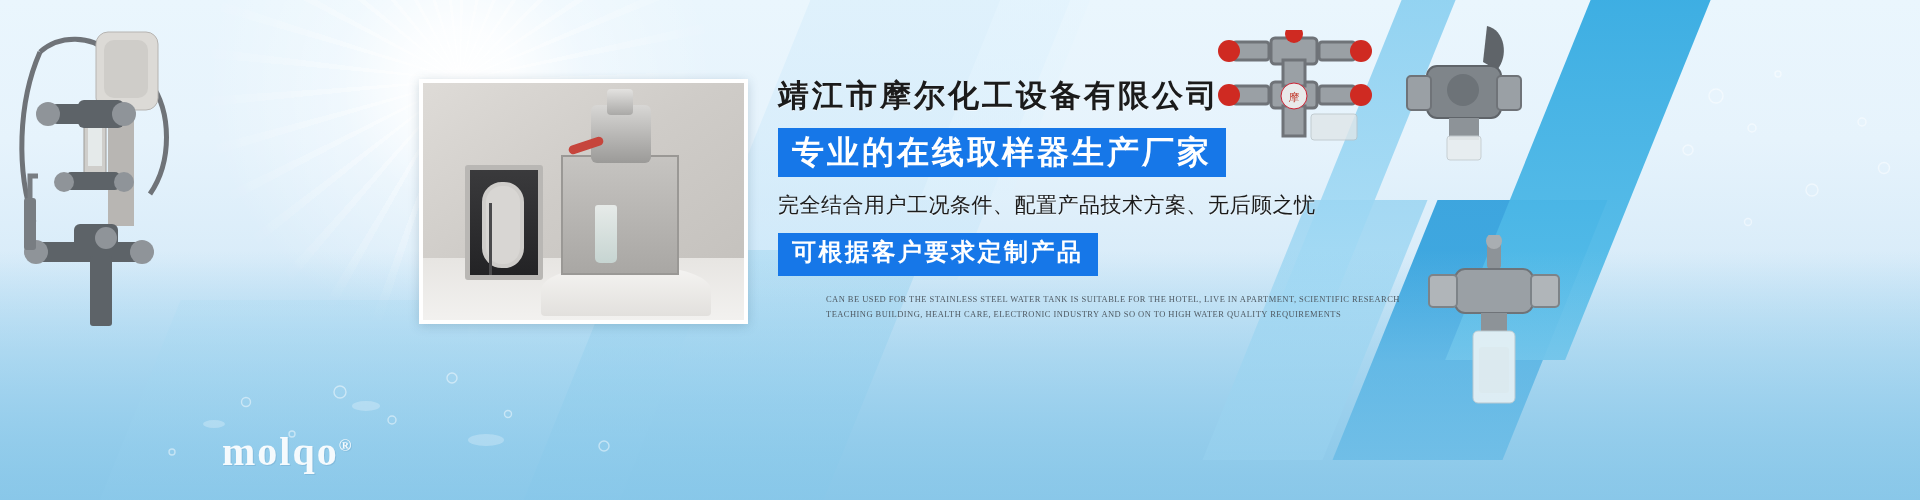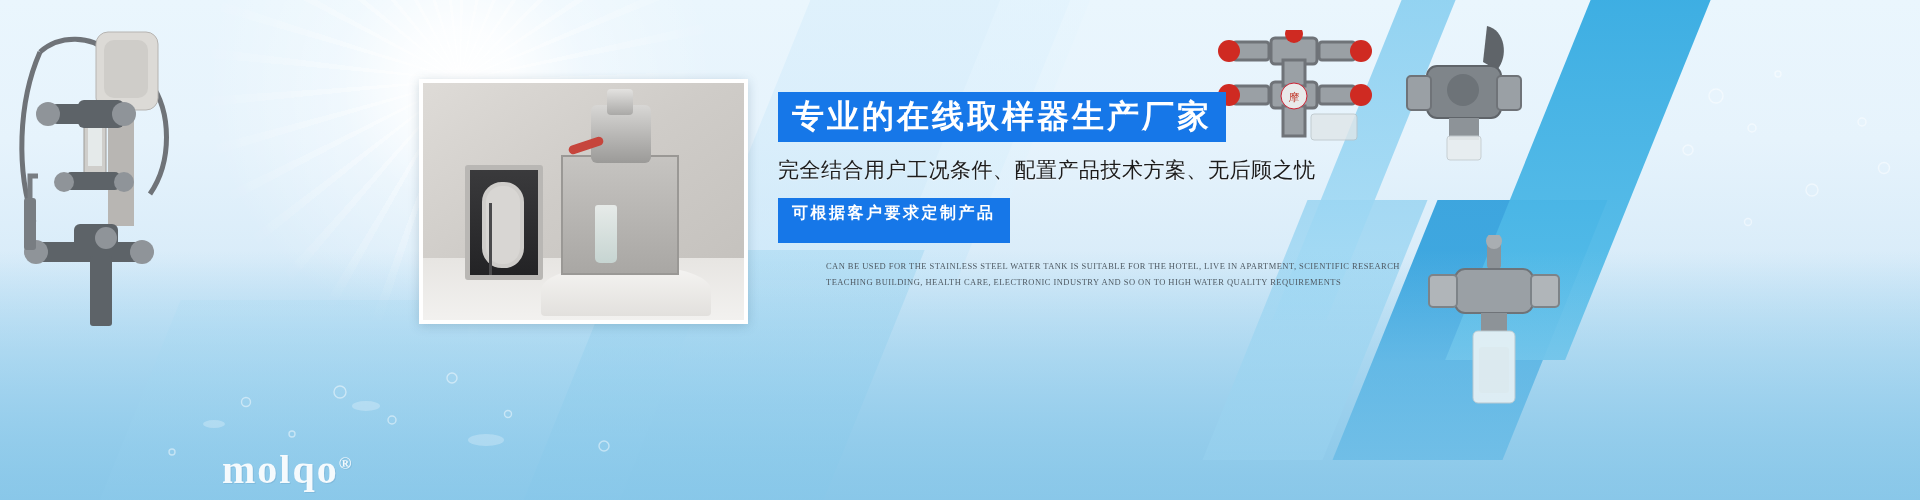--- a/index.html
+++ b/index.html
@@ -88,34 +88,34 @@
 
   .subline{
     margin-top:14px;font-size:21px;color:#1c1c1c;letter-spacing:.5px;
     white-space:nowrap;line-height:1.3;
     text-shadow:0 1px 0 rgba(255,255,255,.55);
   }
 
   .tagbar2{
     display:inline-block;margin-top:15px;
     background:#1677e8;color:#fff;
-    font-size:16px;font-weight:700;letter-spacing:2.5px;
-    padding:6px 14px 22px;line-height:1.1;white-space:nowrap;
+    font-size:24px;font-weight:700;letter-spacing:2.5px;
+    padding:6px 14px 10px;line-height:1.1;white-space:nowrap;
   }
 
   .engtext{
     margin-top:16px;width:600px;
     font-family:"Liberation Serif","DejaVu Serif",serif;
     font-size:8.5px;line-height:1.82;letter-spacing:.45px;
     color:#4f5a63;text-transform:uppercase;margin-left:48px;
   }
 
   
   .watermark{
-    position:absolute;left:222px;top:446px;
+    position:absolute;left:222px;top:428px;
     font-family:"Liberation Serif","DejaVu Serif",serif;
     font-weight:700;font-size:40px;letter-spacing:2px;
     color:rgba(255,255,255,.92);
     text-shadow:1px 1px 0 rgba(120,175,210,.55);
     user-select:none;
   }
   .watermark sup{font-size:17px;vertical-align:super;}
 </style>
 </head>
 <body>
@@ -244,20 +244,21 @@
     <circle cx="69" cy="6" r="8" fill="#a9aeb2"></circle>
     <rect x="30" y="34" width="78" height="44" rx="10" fill="#9aa0a5" stroke="#6f7378" stroke-width="2"></rect>
     <rect x="4" y="40" width="28" height="32" rx="4" fill="#b0b5b9" stroke="#7d8388" stroke-width="2"></rect>
     <rect x="106" y="40" width="28" height="32" rx="4" fill="#b0b5b9" stroke="#7d8388" stroke-width="2"></rect>
     <rect x="56" y="78" width="26" height="18" fill="#8d9398"></rect>
     <rect x="48" y="96" width="42" height="72" rx="5" fill="#eef4f6" opacity=".88" stroke="#c3cbcf"></rect>
     <rect x="54" y="112" width="30" height="46" rx="3" fill="#dbe8ee" opacity=".8"></rect>
   </svg>
 
   <div class="copy">
+    <div class="company">靖江市摩尔化工设备有限公司</div>
     <div><span class="tagbar">专业的在线取样器生产厂家</span></div>
     <div class="subline">完全结合用户工况条件、配置产品技术方案、无后顾之忧</div>
     <div><span class="tagbar2">可根据客户要求定制产品</span></div>
     <div class="engtext">CAN BE USED FOR THE STAINLESS STEEL WATER TANK IS SUITABLE FOR THE HOTEL, LIVE IN APARTMENT, SCIENTIFIC RESEARCH TEACHING BUILDING, HEALTH CARE, ELECTRONIC INDUSTRY AND SO ON TO HIGH WATER QUALITY REQUIREMENTS</div>
   </div>
 
   <div class="watermark">
     <span>molqo</span><sup>®</sup>
   </div>
 

